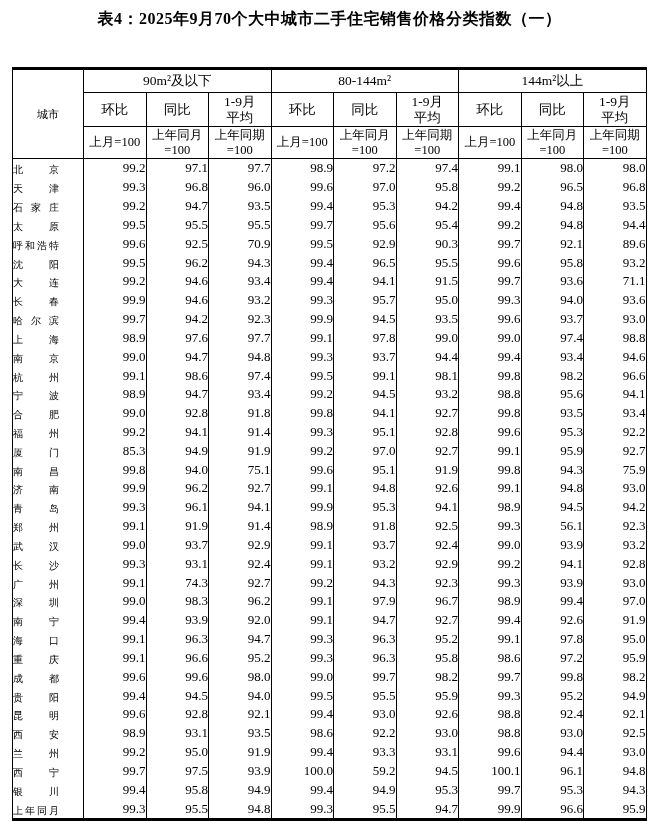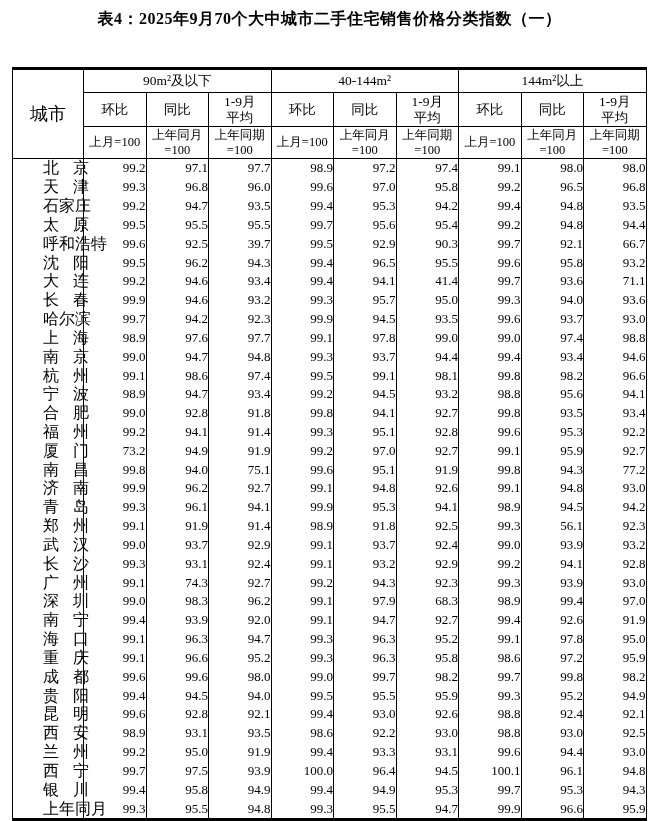--- a/index.html
+++ b/index.html
@@ -44,43 +44,42 @@
     font-weight: normal;
     text-align: center;
     vertical-align: middle;
     padding: 0;
     white-space: pre-line;
     line-height: 1.15;
   }
   .h-group { height: 22px; font-size: 13.5px; margin-top: 12px; }
   .h-metric { height: 33px; font-size: 13.5px; }
   .h-base { height: 31px; font-size: 12.5px; }
-  .h-city { font-size: 18px; }
+  .h-city { font-size: 11px; }
   table.idx td {
     border-left: 1px solid #000;
     border-right: 1px solid #000;
     border-top: none;
     border-bottom: none;
     padding: 0;
     height: 18.84px;
     vertical-align: middle;
   }
   td.city-cell {
     text-align: left;
     padding-left: 7px;
   }
   .city-name {
     display: inline-block;
     width: 46px;
-    font-size: 16px;
+    font-size: 10px;
     text-align: justify;
     text-align-last: justify;
     white-space: nowrap;
     line-height: 1;
-    margin-left: 30px;
   }
   td.value-cell {
     text-align: right;
     padding-right: 4px;
     font-size: 13px;
     font-family: "Liberation Serif", "DejaVu Serif", serif;
   }
 </style>
 </head>
 <body>
@@ -90,21 +89,21 @@
 
   <table class="idx">
     <colgroup>
       <col style="width:71px">
       <col span="9" style="width:62.5px">
     </colgroup>
     <thead>
       <tr>
         <th class="h-city" rowspan="3">城市</th>
         <th class="h-group" colspan="3">90m²及以下</th>
-        <th class="h-group" colspan="3">40-144m²</th>
+        <th class="h-group" colspan="3">80-144m²</th>
         <th class="h-group" colspan="3">144m²以上</th>
       </tr>
       <tr>
         <th class="h-metric">环比</th>
         <th class="h-metric">同比</th>
         <th class="h-metric">1-9月
 平均</th>
         <th class="h-metric">环比</th>
         <th class="h-metric">同比</th>
         <th class="h-metric">1-9月
@@ -182,27 +181,27 @@
     <td class="value-cell">95.4</td>
     <td class="value-cell">99.2</td>
     <td class="value-cell">94.8</td>
     <td class="value-cell">94.4</td>
   </tr>
 
   <tr>
     <td class="city-cell"><span class="city-name">呼和浩特</span></td>
     <td class="value-cell">99.6</td>
     <td class="value-cell">92.5</td>
-    <td class="value-cell">39.7</td>
+    <td class="value-cell">70.9</td>
     <td class="value-cell">99.5</td>
     <td class="value-cell">92.9</td>
     <td class="value-cell">90.3</td>
     <td class="value-cell">99.7</td>
     <td class="value-cell">92.1</td>
-    <td class="value-cell">66.7</td>
+    <td class="value-cell">89.6</td>
   </tr>
 
   <tr>
     <td class="city-cell"><span class="city-name">沈阳</span></td>
     <td class="value-cell">99.5</td>
     <td class="value-cell">96.2</td>
     <td class="value-cell">94.3</td>
     <td class="value-cell">99.4</td>
     <td class="value-cell">96.5</td>
     <td class="value-cell">95.5</td>
@@ -211,21 +210,21 @@
     <td class="value-cell">93.2</td>
   </tr>
 
   <tr>
     <td class="city-cell"><span class="city-name">大连</span></td>
     <td class="value-cell">99.2</td>
     <td class="value-cell">94.6</td>
     <td class="value-cell">93.4</td>
     <td class="value-cell">99.4</td>
     <td class="value-cell">94.1</td>
-    <td class="value-cell">41.4</td>
+    <td class="value-cell">91.5</td>
     <td class="value-cell">99.7</td>
     <td class="value-cell">93.6</td>
     <td class="value-cell">71.1</td>
   </tr>
 
   <tr>
     <td class="city-cell"><span class="city-name">长春</span></td>
     <td class="value-cell">99.9</td>
     <td class="value-cell">94.6</td>
     <td class="value-cell">93.2</td>
@@ -323,42 +322,42 @@
     <td class="value-cell">99.3</td>
     <td class="value-cell">95.1</td>
     <td class="value-cell">92.8</td>
     <td class="value-cell">99.6</td>
     <td class="value-cell">95.3</td>
     <td class="value-cell">92.2</td>
   </tr>
 
   <tr>
     <td class="city-cell"><span class="city-name">厦门</span></td>
-    <td class="value-cell">73.2</td>
+    <td class="value-cell">85.3</td>
     <td class="value-cell">94.9</td>
     <td class="value-cell">91.9</td>
     <td class="value-cell">99.2</td>
     <td class="value-cell">97.0</td>
     <td class="value-cell">92.7</td>
     <td class="value-cell">99.1</td>
     <td class="value-cell">95.9</td>
     <td class="value-cell">92.7</td>
   </tr>
 
   <tr>
     <td class="city-cell"><span class="city-name">南昌</span></td>
     <td class="value-cell">99.8</td>
     <td class="value-cell">94.0</td>
     <td class="value-cell">75.1</td>
     <td class="value-cell">99.6</td>
     <td class="value-cell">95.1</td>
     <td class="value-cell">91.9</td>
     <td class="value-cell">99.8</td>
     <td class="value-cell">94.3</td>
-    <td class="value-cell">77.2</td>
+    <td class="value-cell">75.9</td>
   </tr>
 
   <tr>
     <td class="city-cell"><span class="city-name">济南</span></td>
     <td class="value-cell">99.9</td>
     <td class="value-cell">96.2</td>
     <td class="value-cell">92.7</td>
     <td class="value-cell">99.1</td>
     <td class="value-cell">94.8</td>
     <td class="value-cell">92.6</td>
@@ -432,21 +431,21 @@
     <td class="value-cell">93.0</td>
   </tr>
 
   <tr>
     <td class="city-cell"><span class="city-name">深圳</span></td>
     <td class="value-cell">99.0</td>
     <td class="value-cell">98.3</td>
     <td class="value-cell">96.2</td>
     <td class="value-cell">99.1</td>
     <td class="value-cell">97.9</td>
-    <td class="value-cell">68.3</td>
+    <td class="value-cell">96.7</td>
     <td class="value-cell">98.9</td>
     <td class="value-cell">99.4</td>
     <td class="value-cell">97.0</td>
   </tr>
 
   <tr>
     <td class="city-cell"><span class="city-name">南宁</span></td>
     <td class="value-cell">99.4</td>
     <td class="value-cell">93.9</td>
     <td class="value-cell">92.0</td>
@@ -548,21 +547,21 @@
     <td class="value-cell">94.4</td>
     <td class="value-cell">93.0</td>
   </tr>
 
   <tr>
     <td class="city-cell"><span class="city-name">西宁</span></td>
     <td class="value-cell">99.7</td>
     <td class="value-cell">97.5</td>
     <td class="value-cell">93.9</td>
     <td class="value-cell">100.0</td>
-    <td class="value-cell">96.4</td>
+    <td class="value-cell">59.2</td>
     <td class="value-cell">94.5</td>
     <td class="value-cell">100.1</td>
     <td class="value-cell">96.1</td>
     <td class="value-cell">94.8</td>
   </tr>
 
   <tr>
     <td class="city-cell"><span class="city-name">银川</span></td>
     <td class="value-cell">99.4</td>
     <td class="value-cell">95.8</td>

